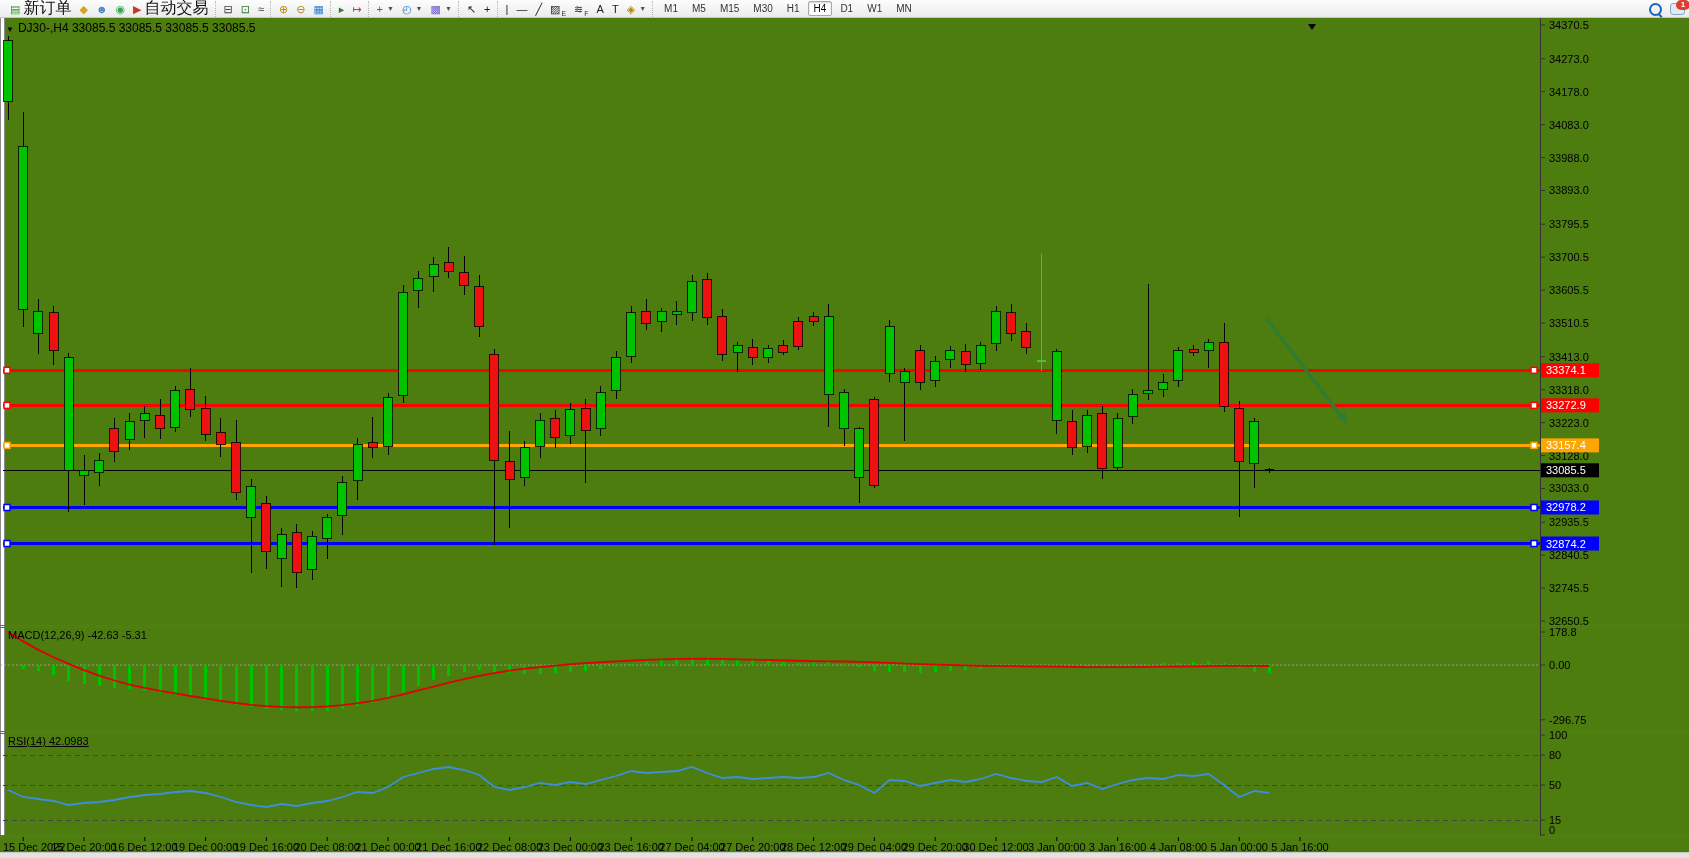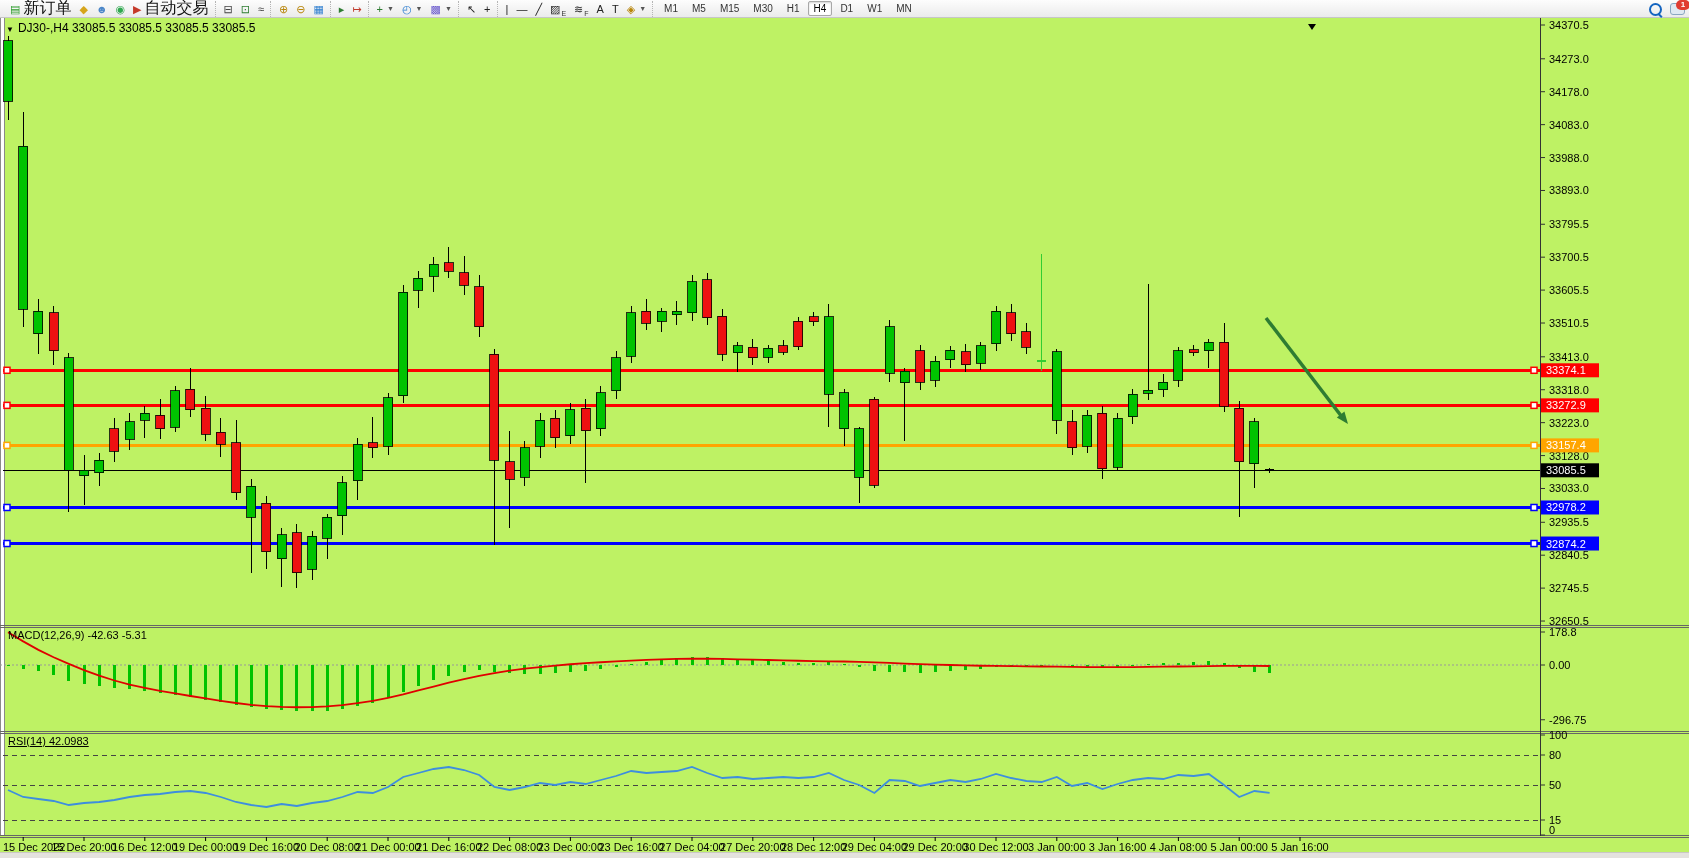--- a/index.html
+++ b/index.html
@@ -21,21 +21,21 @@
   .tf-btn{font-size:10px;color:#333;padding:1px 5px;margin:0 1px;border:1px solid transparent;border-radius:2px;}
   .tf-btn.active{background:#fff;border-color:#a8a8a8;box-shadow:inset 0 1px 2px rgba(0,0,0,.18);color:#000;}
   .tb-right{position:absolute;right:4px;top:0;height:18px;display:flex;align-items:center;gap:8px;}
   .mag{position:relative;width:9px;height:9px;border:2px solid #1565c0;border-radius:50%;}
   .mag::after{content:"";position:absolute;left:8px;top:8px;width:5px;height:2px;background:#1565c0;
               transform:rotate(45deg);transform-origin:0 0;}
   .bubble{position:relative;width:13px;height:10px;background:#dfe9f2;border:1px solid #8aa7c0;border-radius:3px;}
   .badge{position:absolute;right:-6px;top:-4px;min-width:10px;height:10px;background:#e03c31;color:#fff;
          border-radius:6px;font-size:8px;line-height:10px;text-align:center;padding:0 2px;font-weight:bold;}
   
-  .chart-region{position:absolute;left:0;top:18px;width:1689px;height:834px;background:#bef264;}
+  .chart-region{position:absolute;left:0;top:18px;width:1689px;height:834px;background:#4d7c0f;}
   .pane-left-border{position:absolute;left:0;top:0;width:3px;height:818px;
                     border-left:1px solid #8a8a8a;border-right:1px solid #8a8a8a;background:#fff;}
   .chart-title{position:absolute;left:6px;top:3px;font-size:12px;color:#000;z-index:5;}
   .chart-title .tri{font-size:8px;margin-right:4px;}
   .ind-label{position:absolute;left:8px;font-size:11px;color:#000;z-index:5;text-align:right;}
   svg text{font-family:"Liberation Sans",sans-serif;}
   .bottom-strip{position:absolute;left:0;top:852px;width:1689px;height:6px;background:#e4e2de;border-top:1px solid #c9c7c3;}
 </style>
 </head>
 <body>

